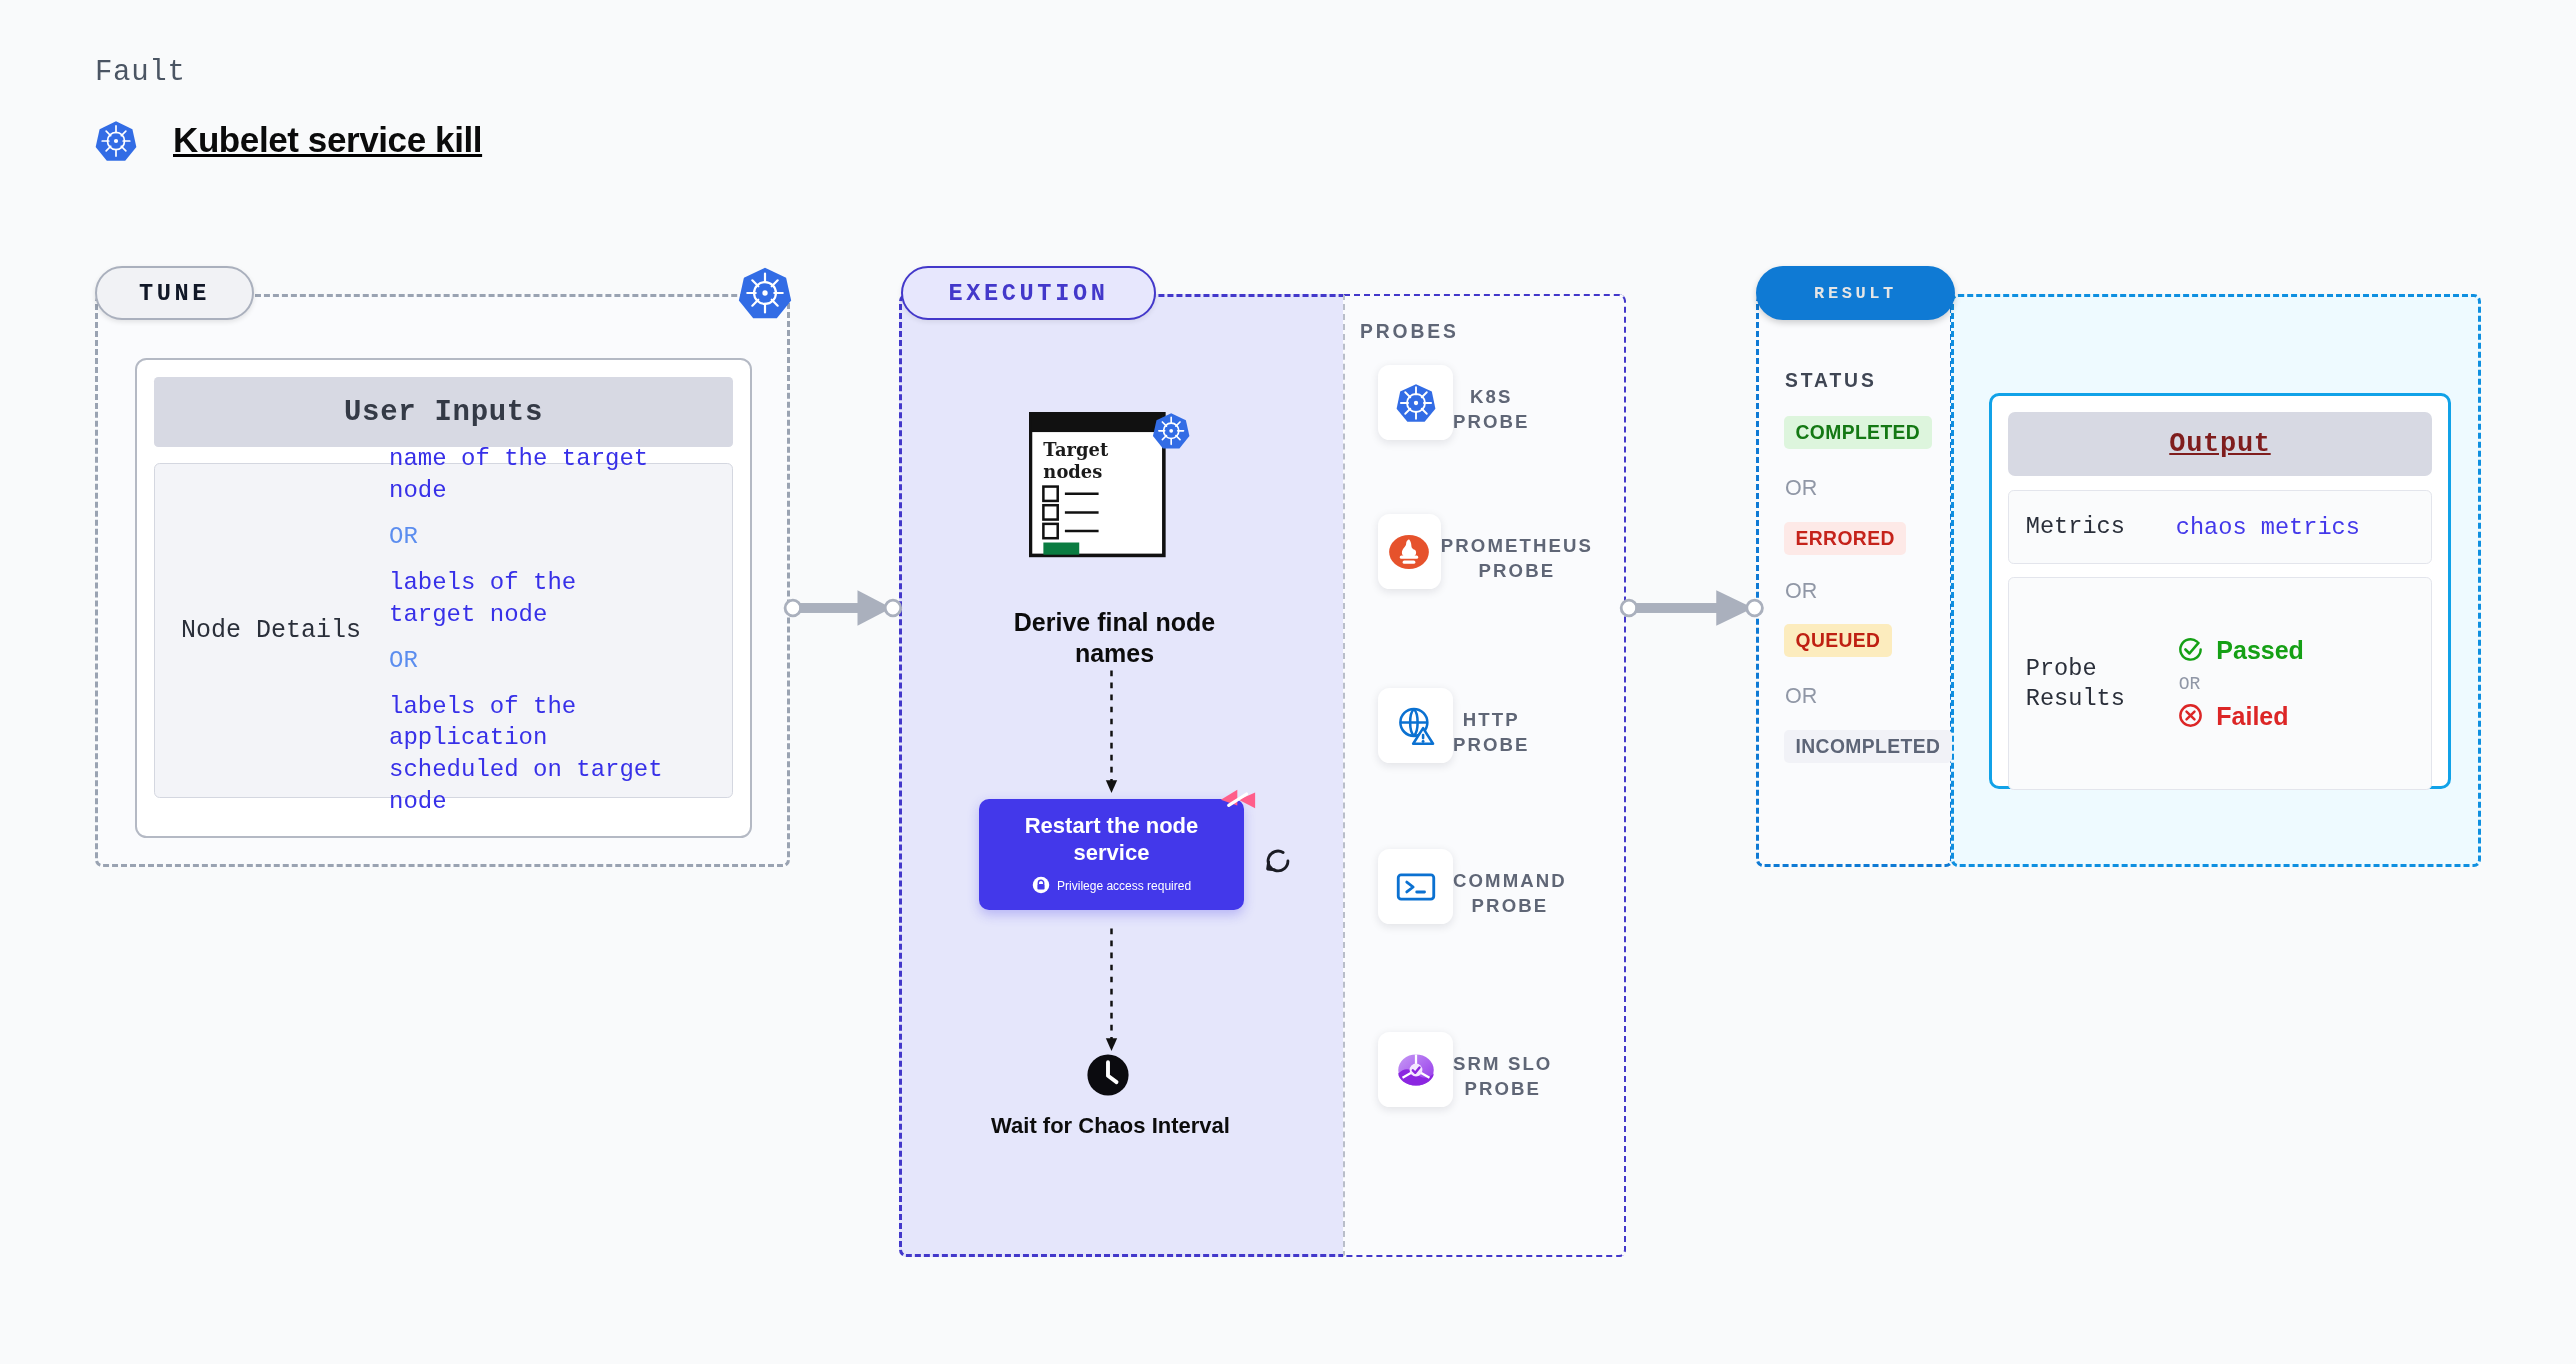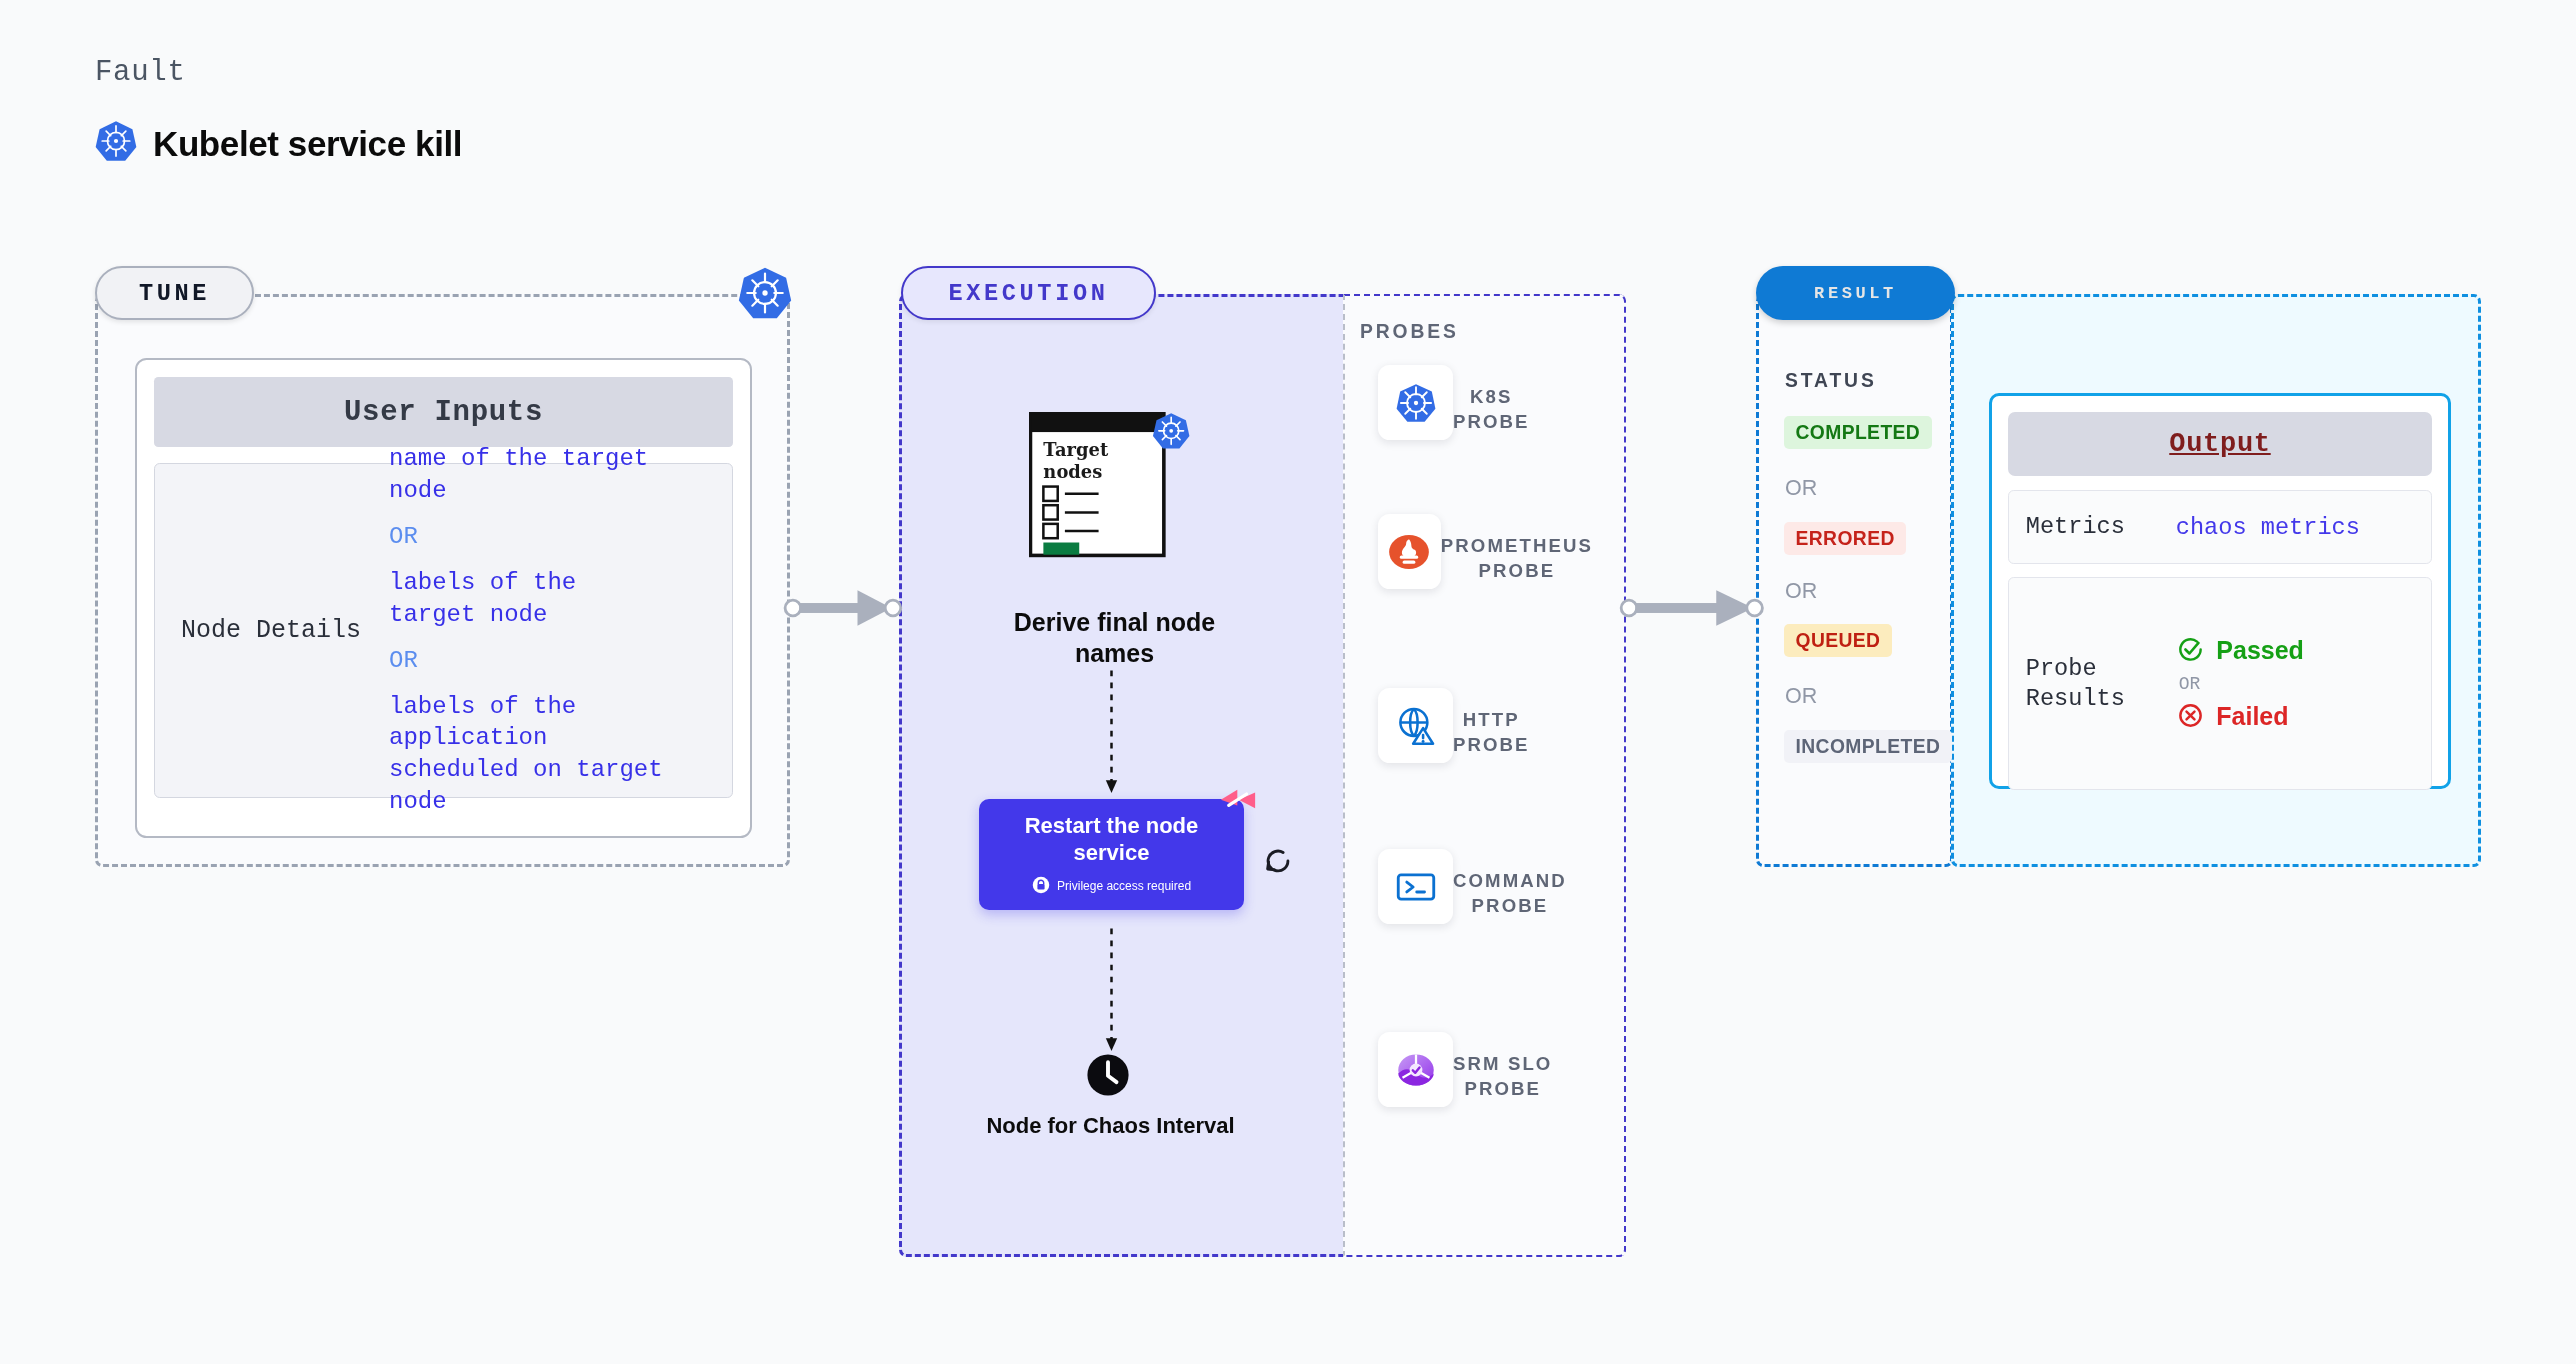--- a/index.html
+++ b/index.html
@@ -12,21 +12,21 @@
   .stage { position: relative; width: 2576px; height: 1160px; }
 
   
   #fault-label {
     position: absolute; left: 95px; top: 56px;
     font-family: "Liberation Mono", monospace;
     font-size: 29px; color: #4b5563; letter-spacing: 0.7px;
   }
   #title-row {
     position: absolute; left: 95px; top: 120px;
-    display: flex; align-items: flex-end; gap: 16px;
+    display: flex; align-items: flex-start; gap: 36px; text-decoration: underline;
   }
   #title-text {
     font-size: 35px; font-weight: 700; color: #0b0b0b;
     letter-spacing: -0.4px;
   }
 
   
   .panel { position: absolute; border-radius: 7.2px; }
   .panel.tune { left: 95px; top: 294px; width: 695px; height: 573px;
     border: 3.6px dashed #9aa3b2; background: #fafbfd; }
@@ -354,21 +354,21 @@
       <path d="M4 155 L12 173 L20 155 Z" fill="#111"></path>
     </svg>
   </div>
 
   <div id="clock-icon">
     <svg width="44" height="44" viewBox="0 0 62 62">
       <circle cx="31" cy="31" r="29" fill="#0b0b0f"></circle>
       <path d="M31 13 V32 L43 41" fill="none" stroke="#fff" stroke-width="5.5" stroke-linecap="round" stroke-linejoin="round"></path>
     </svg>
   </div>
-  <div id="wait-label">Node for Chaos Interval</div>
+  <div id="wait-label">Wait for Chaos Interval</div>
 
   <div class="probe" id="probe-0">
     <div class="probe-tile">
       <svg width="46" height="46" viewBox="0 0 64 64">
         <path d="M32 6 L54 16 L59 40 L44 58 L20 58 L5 40 L10 16 Z" fill="#326ce5"></path>
         <g fill="none" stroke="#fff" stroke-width="2.6" stroke-linecap="round">
           <circle cx="32" cy="32" r="12.5"></circle>
           <circle cx="32" cy="32" r="3" fill="#fff" stroke="none"></circle>
           <path d="M32 10 V20 M32 44 V54 M11 32 H21 M43 32 H53
                    M17 17 L24 24 M40 40 L47 47 M47 17 L40 24 M24 40 L17 47"></path>

